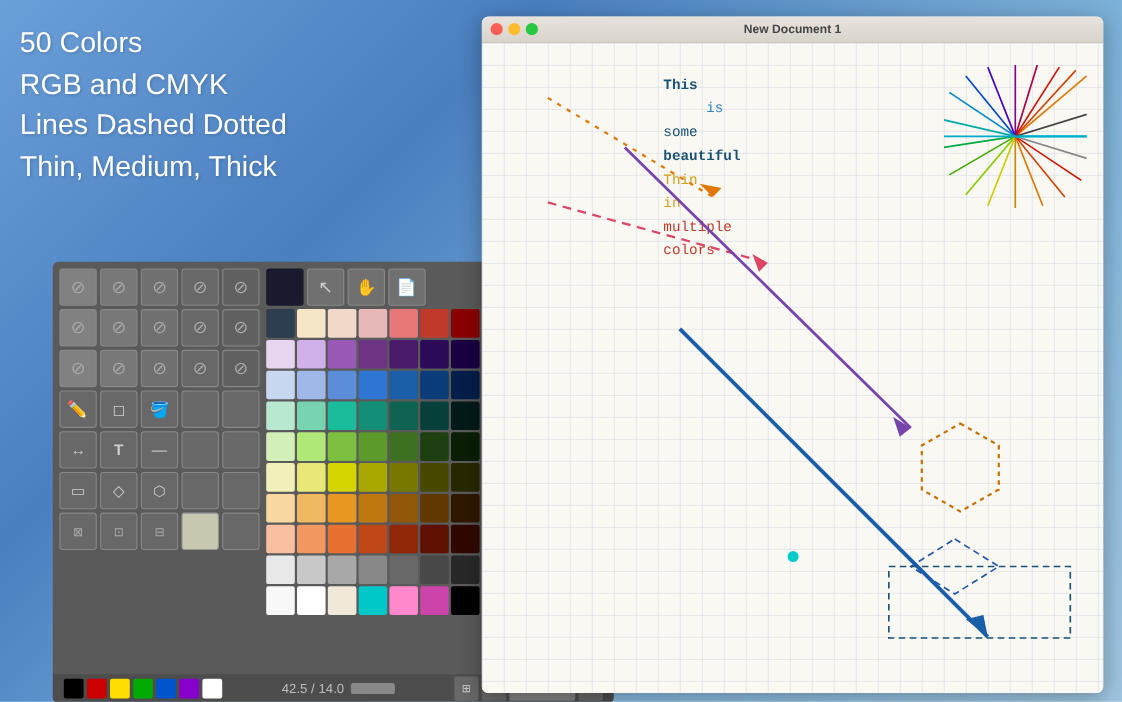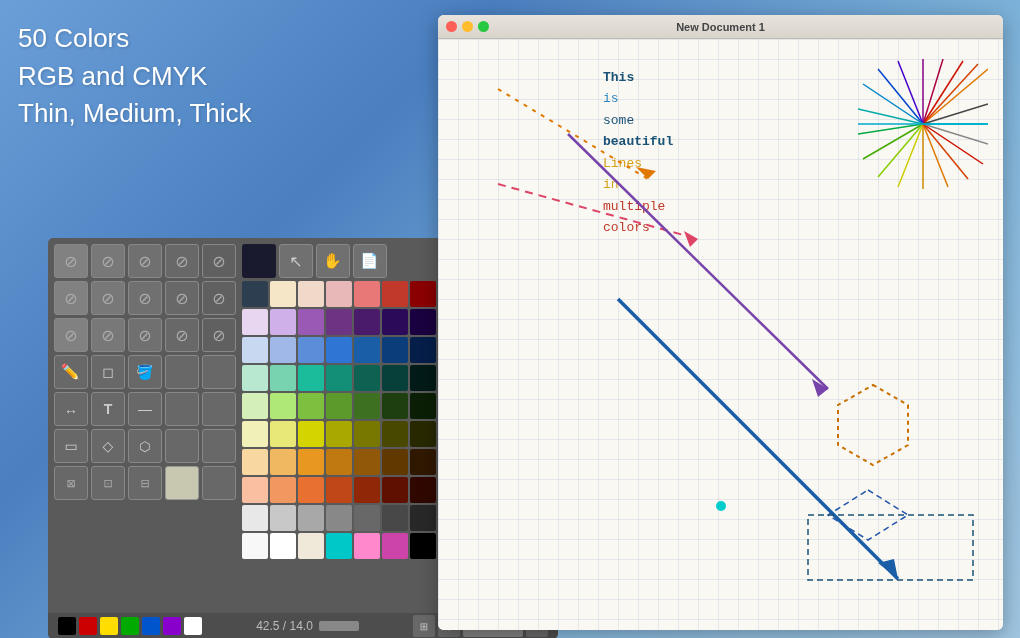--- a/index.html
+++ b/index.html
@@ -113,20 +113,21 @@
       height: 100%;
       pointer-events: none;
     }
   </style>
 </head>
 <body>
 
 <div class="left-text">
   <div>50 Colors</div>
   <div>RGB and CMYK</div>
+  <div>Lines Dashed Dotted</div>
   <div>Thin, Medium, Thick</div>
 </div>
 
 <div style="position:absolute;left:48px;top:238px;width:510px;height:380px;background:#5a5a5a;border-radius:5px;padding:6px;">
   
   <div style="display:grid;grid-template-columns:repeat(5,34px);grid-template-rows:repeat(7,34px);gap:3px;float:left;margin-right:6px;">
 
     <div class="tool-btn" style="background:#818181;">
         <span style="color:#aaa;font-size:16px;">⊘</span>
       </div>
@@ -378,24 +379,24 @@
       <line x1="65" y1="65" x2="125" y2="105" stroke="#cc1100" stroke-width="1.5"></line>
       <line x1="65" y1="65" x2="130" y2="85" stroke="#888888" stroke-width="1.5"></line>
       <line x1="65" y1="65" x2="130" y2="65" stroke="#00cccc" stroke-width="2"></line>
       <line x1="65" y1="65" x2="130" y2="45" stroke="#444444" stroke-width="1.5"></line>
 
       <line x1="0" y1="65" x2="130" y2="65" stroke="#00aacc" stroke-width="1.5"></line>
     </svg>
 
     <div style="position:absolute;left:165px;top:28px;font-family:'Courier New',monospace;font-size:13px;line-height:1.65;">
       <div style="color:#1a5276;font-weight:bold;">This</div>
-      <div style="color:#2e86c1;">is</div>
+      <div style="color:#2e86c1;margin-left:39px;">is</div>
       <div style="color:#1a5276;">some</div>
       <div style="color:#1a5276;font-weight:bold;">beautiful</div>
-      <div style="color:#d4a017;">Lines</div>
+      <div style="color:#d4a017;">Thin</div>
       <div style="color:#d4a017;">in</div>
       <div style="color:#c0392b;">multiple</div>
       <div style="color:#c0392b;">colors</div>
     </div>
 
     <svg class="arrows-svg">
 
       <line x1="60" y1="50" x2="210" y2="140" stroke="#e07800" stroke-width="2" stroke-dasharray="4,6"></line>
 
       <polygon points="210,140 198,128 218,132" fill="#e07800"></polygon>

